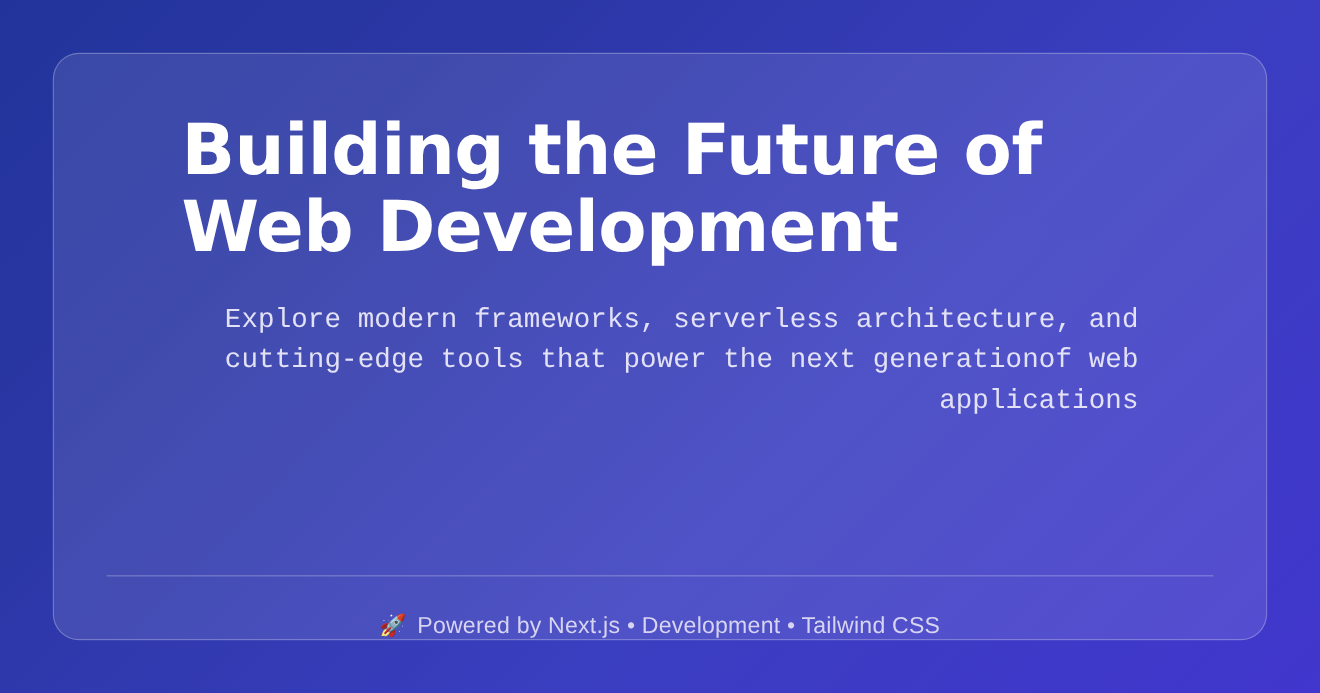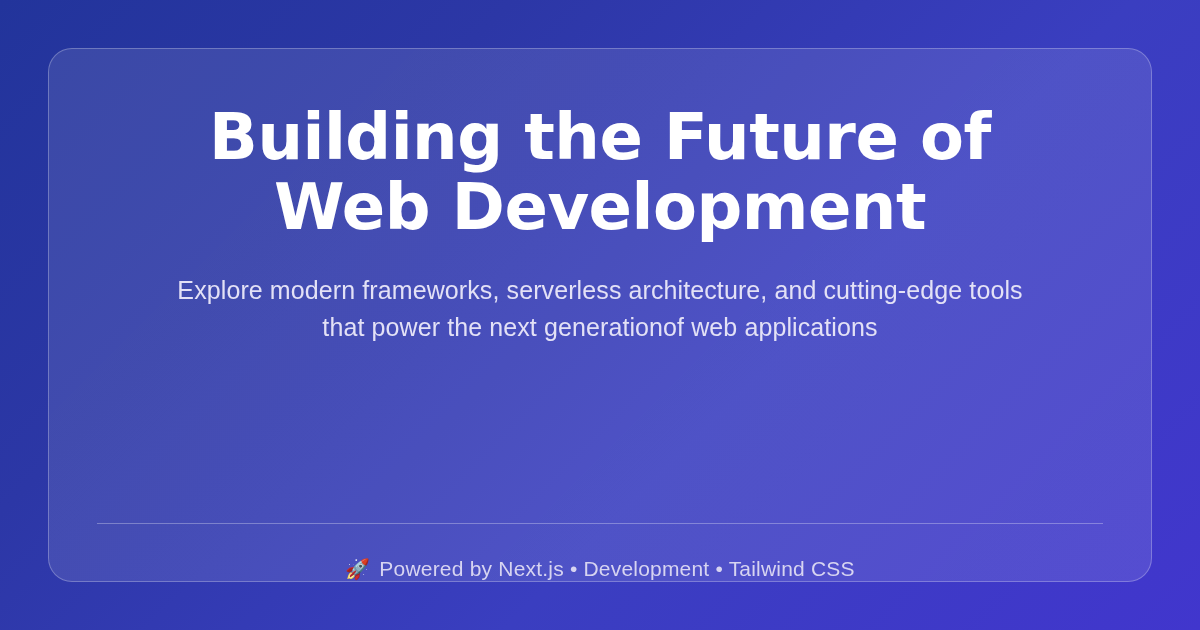--- a/index.html
+++ b/index.html
@@ -33,38 +33,38 @@
     display: flex;
     flex-direction: column;
     align-items: center;
     overflow: hidden;
   }
 
   
   .og-title {
     margin-top: 13px;
     width: 100%;
-    text-align: center;
+    text-align: left;
     color: #ffffff;
     font-family: "DejaVu Sans", sans-serif;
     font-weight: 700;
     font-size: 64px;
     line-height: 70px;
     letter-spacing: -0.5px;
     max-width: 870px;
   }
 
   
   .og-subtitle {
     margin-top: 30px;
     width: 100%;
     max-width: 870px;
-    text-align: center;
+    text-align: right;
     color: #e3e1f6;
-    font-family: Liberation Sans, sans-serif;
+    font-family: Liberation Mono, monospace;
     font-weight: 400;
     font-size: 25px;
     line-height: 37px;
     letter-spacing: 0.1px;
   }
 
   
   .og-spacer { flex: 1 1 auto; }
 
   

